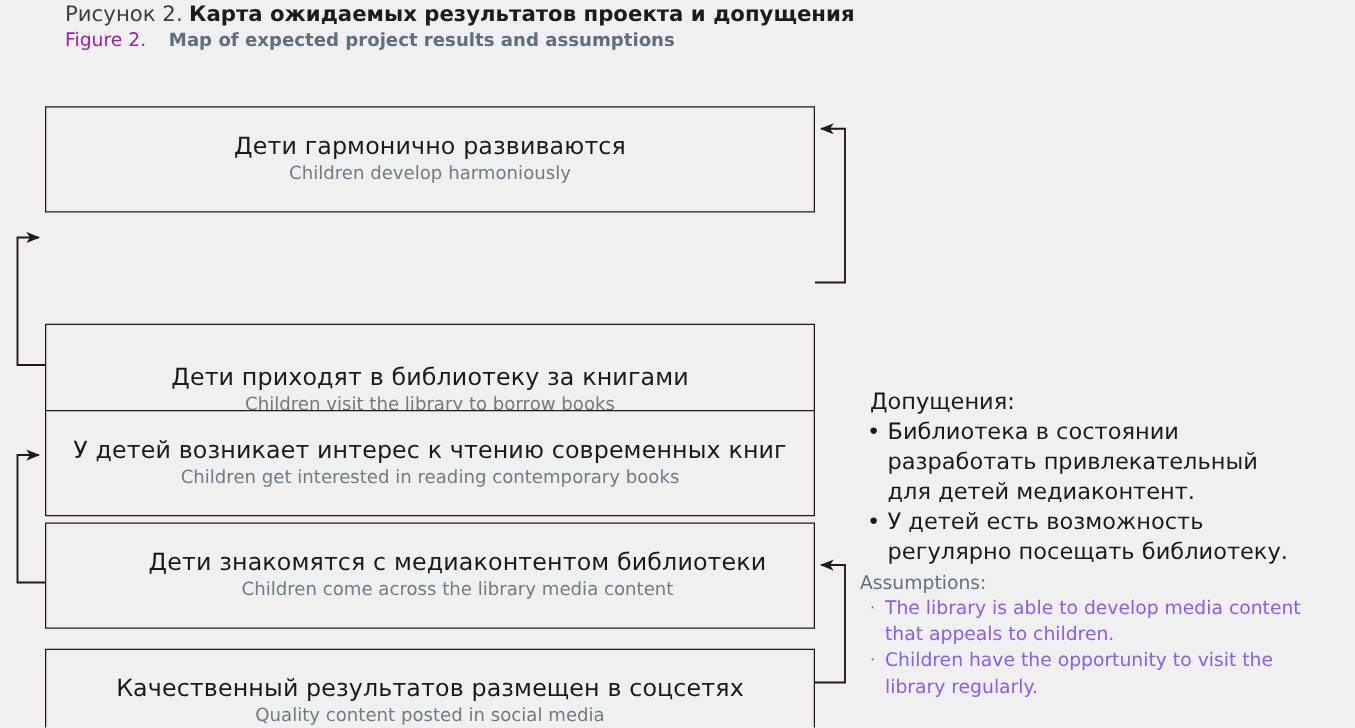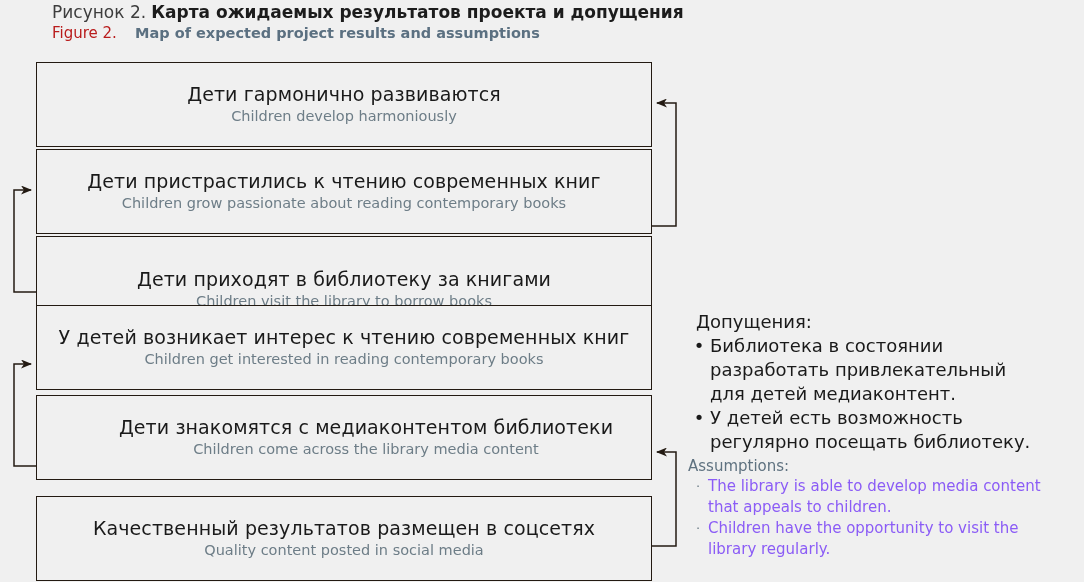--- a/index.html
+++ b/index.html
@@ -10,32 +10,32 @@
     overflow:hidden;
     position:relative;
   }
   #root{position:relative;width:1084px;height:582px;}
 
   
   .caption{position:absolute;left:9px;top:2px;width:760px;margin-left:43px;}
   .cap-line{white-space:nowrap;line-height:20px;}
   .cap-ru-num{font-size:17px;color:#3d3d3d;font-weight:400;}
   .cap-ru-title{font-size:17px;color:#1c1c1c;font-weight:700;}
-  .cap-en-num{font-size:15px;color:#b91c1c;font-weight:400;}
+  .cap-en-num{font-size:15px;color:#a21caf;font-weight:400;}
   .cap-en-title{font-size:14.5px;color:#5b7081;font-weight:700;}
 
   
   .box{
     position:absolute;
     left:36px;width:616px;
     background:#f0f0f0;
     border:1.4px solid #231a12;
     box-sizing:border-box;
     display:flex;flex-direction:column;
-    align-items:center;justify-content:center;
+    align-items:center;justify-content:center;margin-top:23px;
   }
   .box-ru{
     font-size:19px;color:#1a1a1a;font-weight:400;
     line-height:23px;letter-spacing:.1px;white-space:nowrap;
   }
   .box-en{
     font-size:14.5px;color:#6d7d87;font-weight:400;
     line-height:19px;white-space:nowrap;margin-top:1px;
   }
 
@@ -79,24 +79,20 @@
       <span style="display:inline-block;width:8px"></span>
       <span class="cap-en-title">Map of expected project results and assumptions</span>
     </div>
   </div>
 
   <div class="box" style="top:62px;height:85px;">
     <div class="box-ru">Дети гармонично развиваются</div>
     <div class="box-en">Children develop harmoniously</div>
   </div>
 
-  <div class="box" style="top:149px;height:85px;">
-    <div class="box-ru">Дети пристрастились к чтению современных книг</div>
-    <div class="box-en">Children grow passionate about reading contemporary books</div>
-  </div>
 
   <div class="box" style="top:236px;height:106px;">
     <div class="box-ru">Дети приходят в библиотеку за книгами</div>
     <div class="box-en">Children visit the library to borrow books</div>
   </div>
 
   <div class="box" style="top:305px;height:85px;">
     <div class="box-ru">У детей возникает интерес к чтению современных книг</div>
     <div class="box-en">Children get interested in reading contemporary books</div>
   </div>

